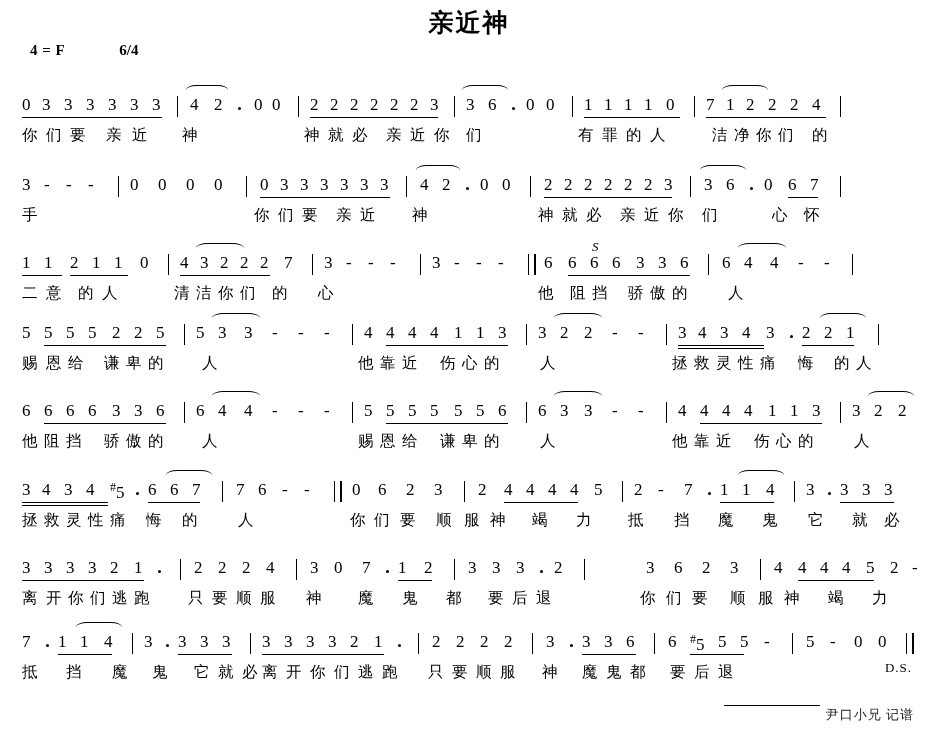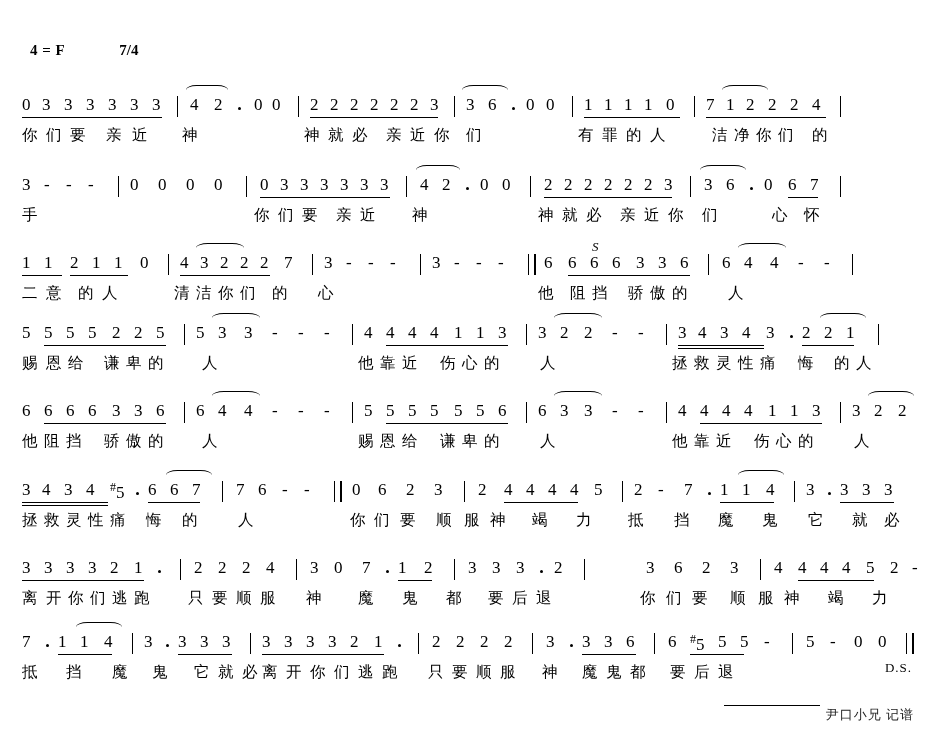--- a/index.html
+++ b/index.html
@@ -146,24 +146,25 @@
     font-family: "Liberation Serif", serif;
     font-size: 12px;
     vertical-align: super;
   }
 </style>
 </head>
 <body>
 
 <div id="sheet">
 
+  <div class="title">亲近神</div>
 
   <div class="meta-row">
     <span class="meta-key">4 = F</span>
-    <span class="meta-time">7/4</span>
+    <span class="meta-time">6/4</span>
   </div>
 
   <div class="system" style="top:95px">
     <div class="notes">
       <span class="tok left" style="left:0px">0</span>
       <span class="tok left" style="left:20px">3</span>
       <span class="tok left" style="left:42px">3</span>
       <span class="tok left" style="left:64px">3</span>
       <span class="tok left" style="left:86px">3</span>
       <span class="tok left" style="left:108px">3</span>

